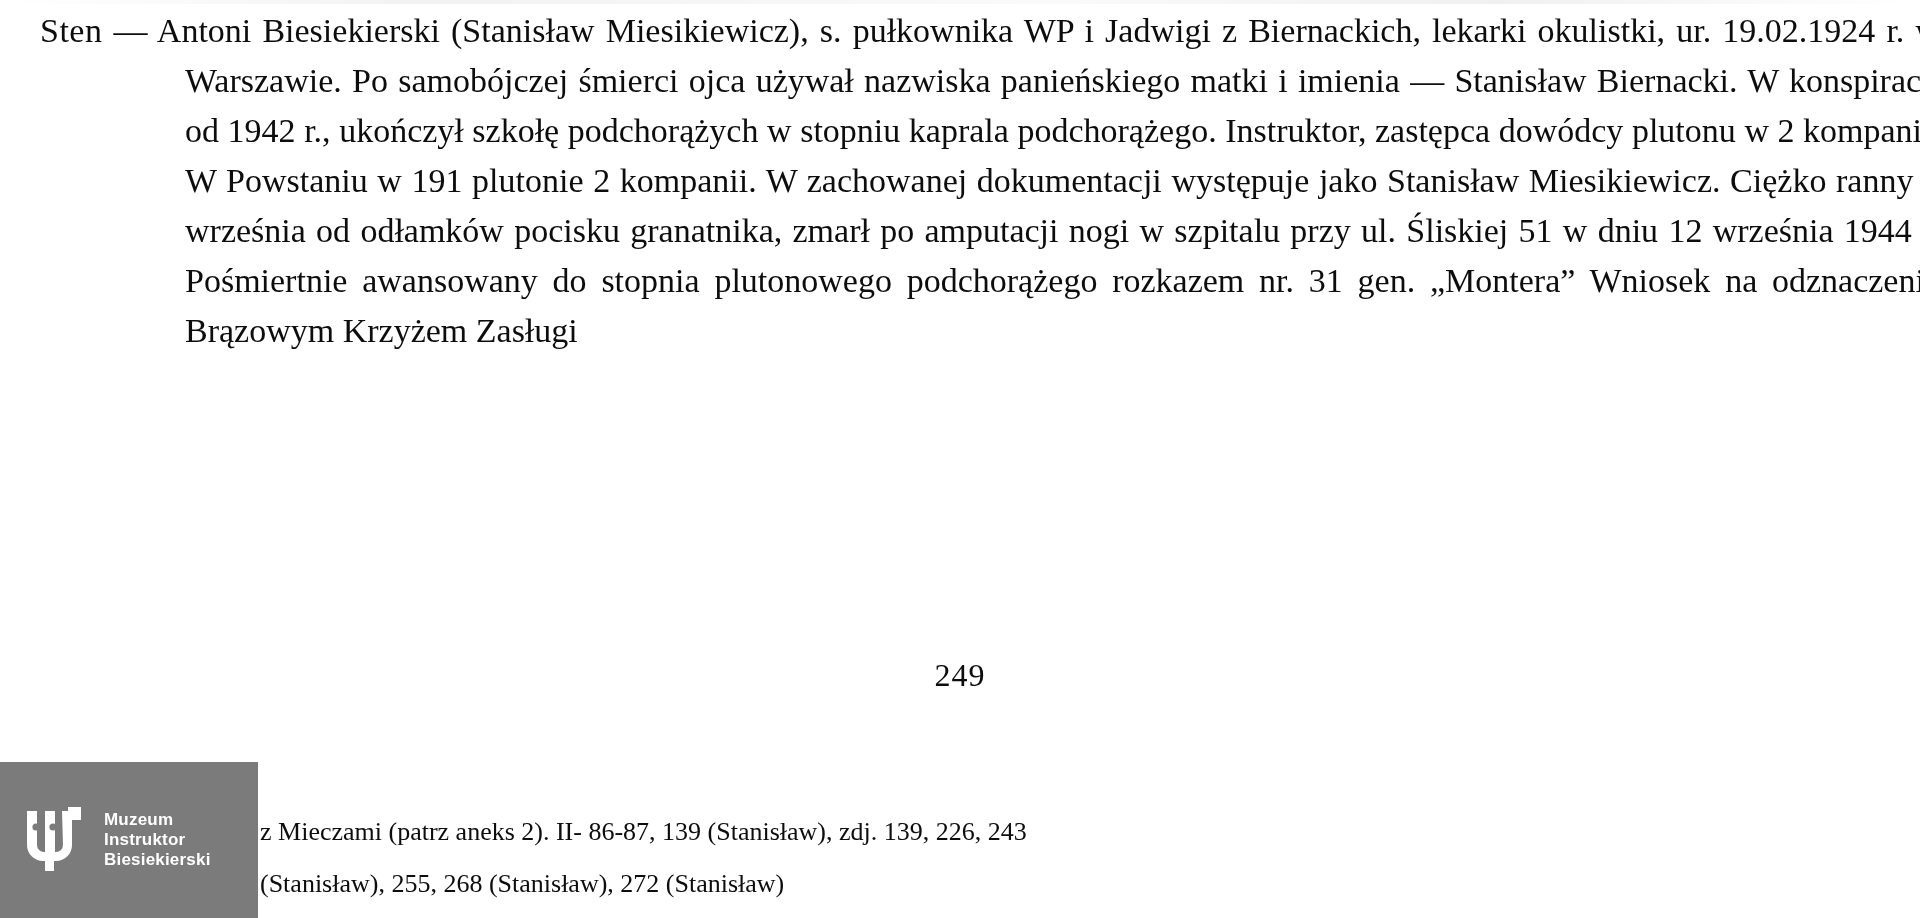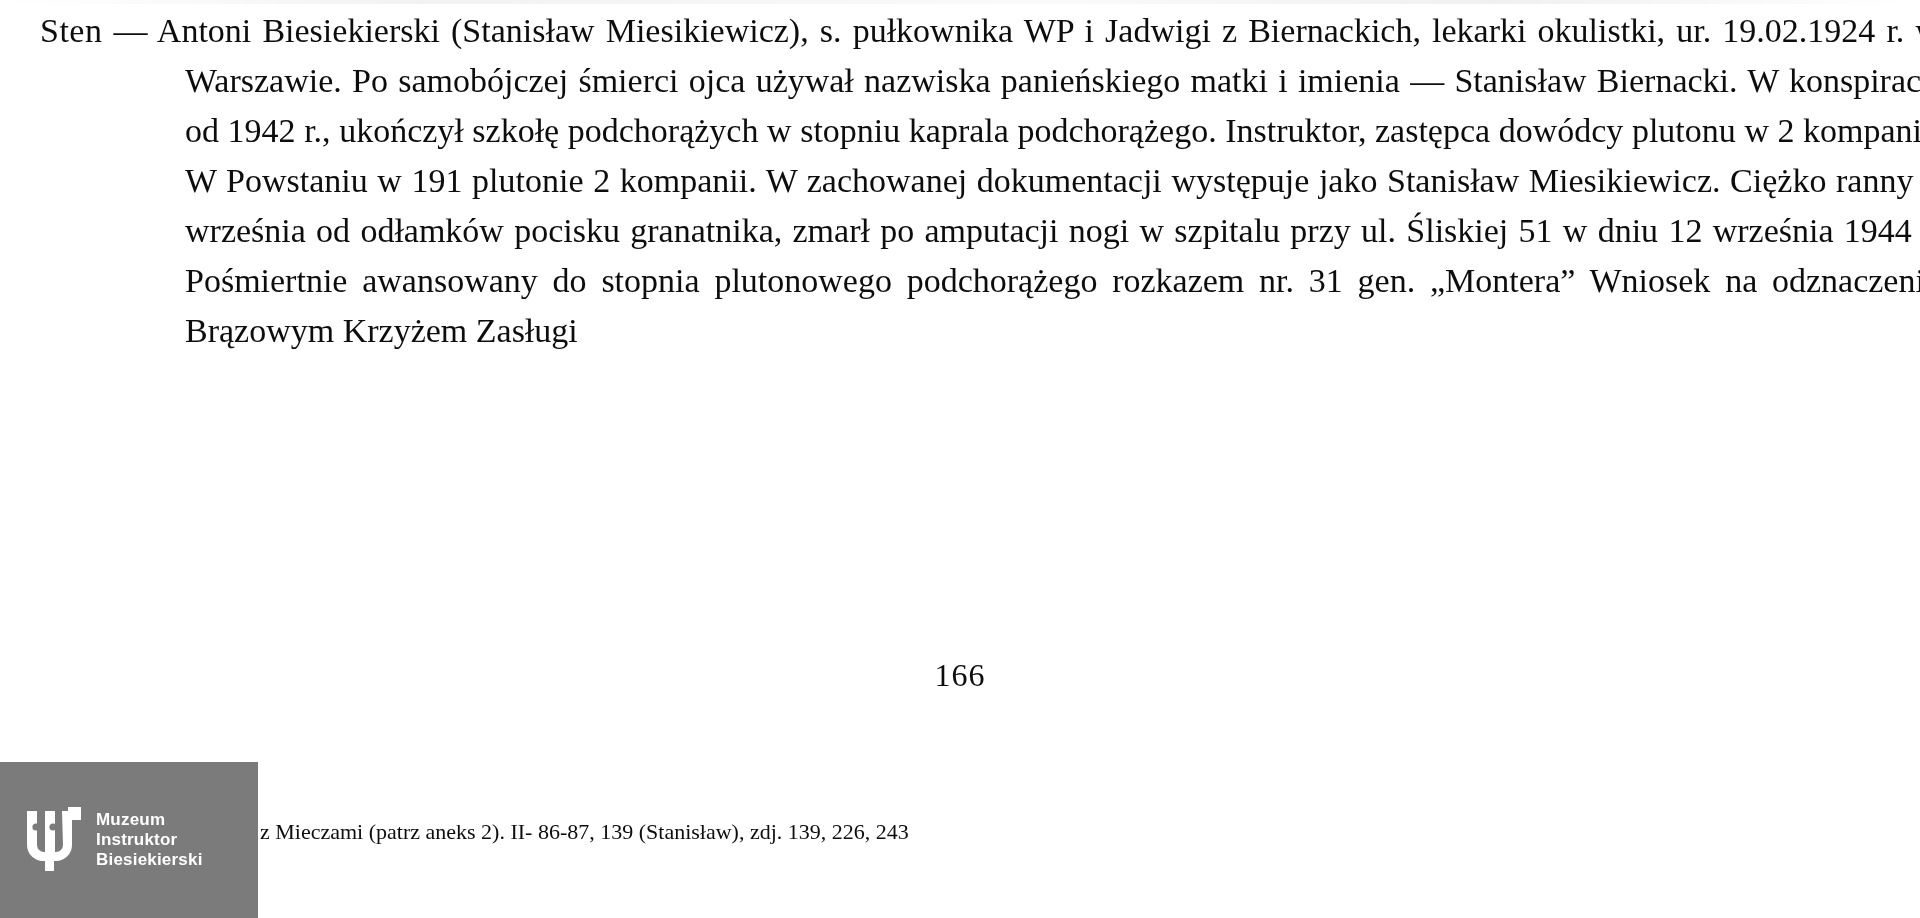--- a/index.html
+++ b/index.html
@@ -55,39 +55,39 @@
     line-height: 40px;
     letter-spacing: 1px;
   }
 
   
   .continuation {
     position: absolute;
     left: 260px;
     top: 806px;
     width: 1560px;
-    font-size: 22px;
+    font-size: 26px;
     line-height: 52px;
     text-align: left;
   }
   .continuation .line2 {
     display: block;
   }
 
   
   .watermark {
     position: absolute;
     left: 0;
     top: 762px;
     width: 258px;
     height: 156px;
     background: #7b7b7b;
     display: flex;
     align-items: center;
-    gap: 0;
+    gap: 8px;
     padding-left: 22px;
     box-sizing: border-box;
   }
   .wm-mark {
     width: 74px;
     height: 74px;
     flex: 0 0 74px;
     position: relative;
   }
   .wm-text {
@@ -116,24 +116,25 @@
 <div class="page">
 
   <div class="scan-edge"></div>
 
   <div class="entry entry-wrap">
     <span class="headword">Sten</span>
     <span>—</span>
     <span class="body-text">Antoni Biesiekierski (Stanisław Miesikiewicz), s. pułkownika WP i Jadwigi z Biernackich, lekarki okulistki, ur. 19.02.1924 r. w Warszawie. Po samobójczej śmierci ojca używał nazwiska panieńskiego matki i imienia — Stanisław Biernacki. W konspiracji od 1942 r., ukończył szkołę podchorążych w stopniu kaprala podchorążego. Instruktor, zastępca dowódcy plutonu w 2 kompanii. W Powstaniu w 191 plutonie 2 kompanii. W zachowanej dokumentacji występuje jako Stanisław Miesikiewicz. Ciężko ranny 7 września od odłamków pocisku granatnika, zmarł po amputacji nogi w szpitalu przy ul. Śliskiej 51 w dniu 12 września 1944 r. Pośmiertnie awansowany do stopnia plutonowego podchorążego rozkazem nr. 31 gen. „Montera” Wniosek na odznaczenie Brązowym Krzyżem Zasługi</span>
   </div>
 
-  <div class="folio">166</div>
+  <div class="folio">249</div>
 
   <div class="continuation">
     <span class="line2">z Mieczami (patrz aneks 2). II- 86-87, 139 (Stanisław), zdj. 139, 226, 243</span>
+    <span class="line2">(Stanisław), 255, 268 (Stanisław), 272 (Stanisław)</span>
   </div>
 
   <div class="watermark">
     <div class="wm-mark">
       <svg viewBox="0 0 74 74" width="74" height="74" aria-hidden="true">
         <rect x="46" y="4" width="13" height="13" fill="#ffffff"></rect>
         <path d="M40 8 h10 v34 a16 16 0 0 1 -16 16 h-2 v10 h-9 v-10 h-2 A16 16 0 0 1 5 42 V8 h10 v34 a7 7 0 0 0 7 7 h1 V8 h10 v41 h1 a7 7 0 0 0 7 -7 Z" fill="#ffffff"></path>
         <circle cx="14" cy="24" r="3.6" fill="#7b7b7b"></circle>
         <circle cx="31" cy="24" r="3.6" fill="#7b7b7b"></circle>
       </svg>

